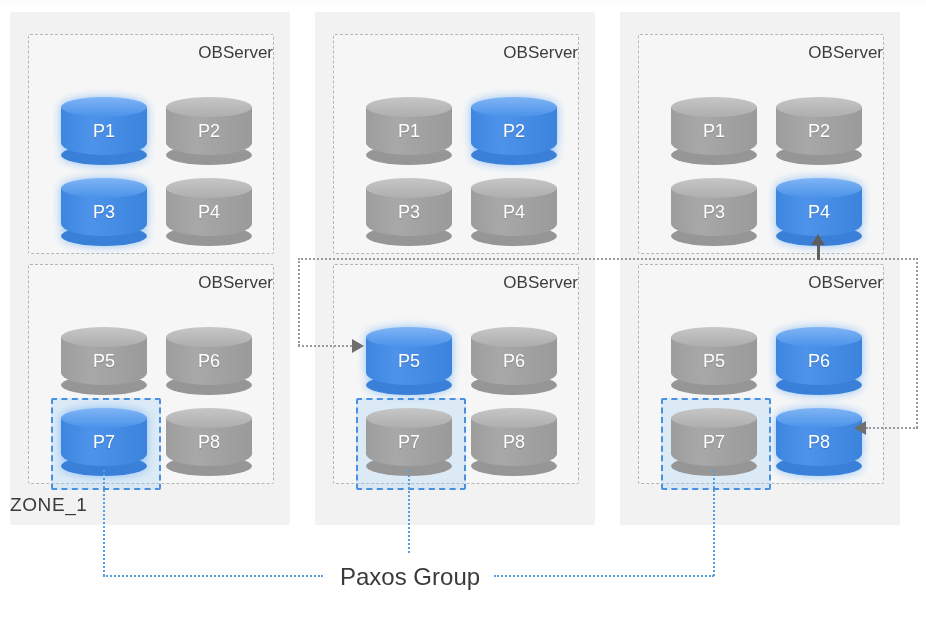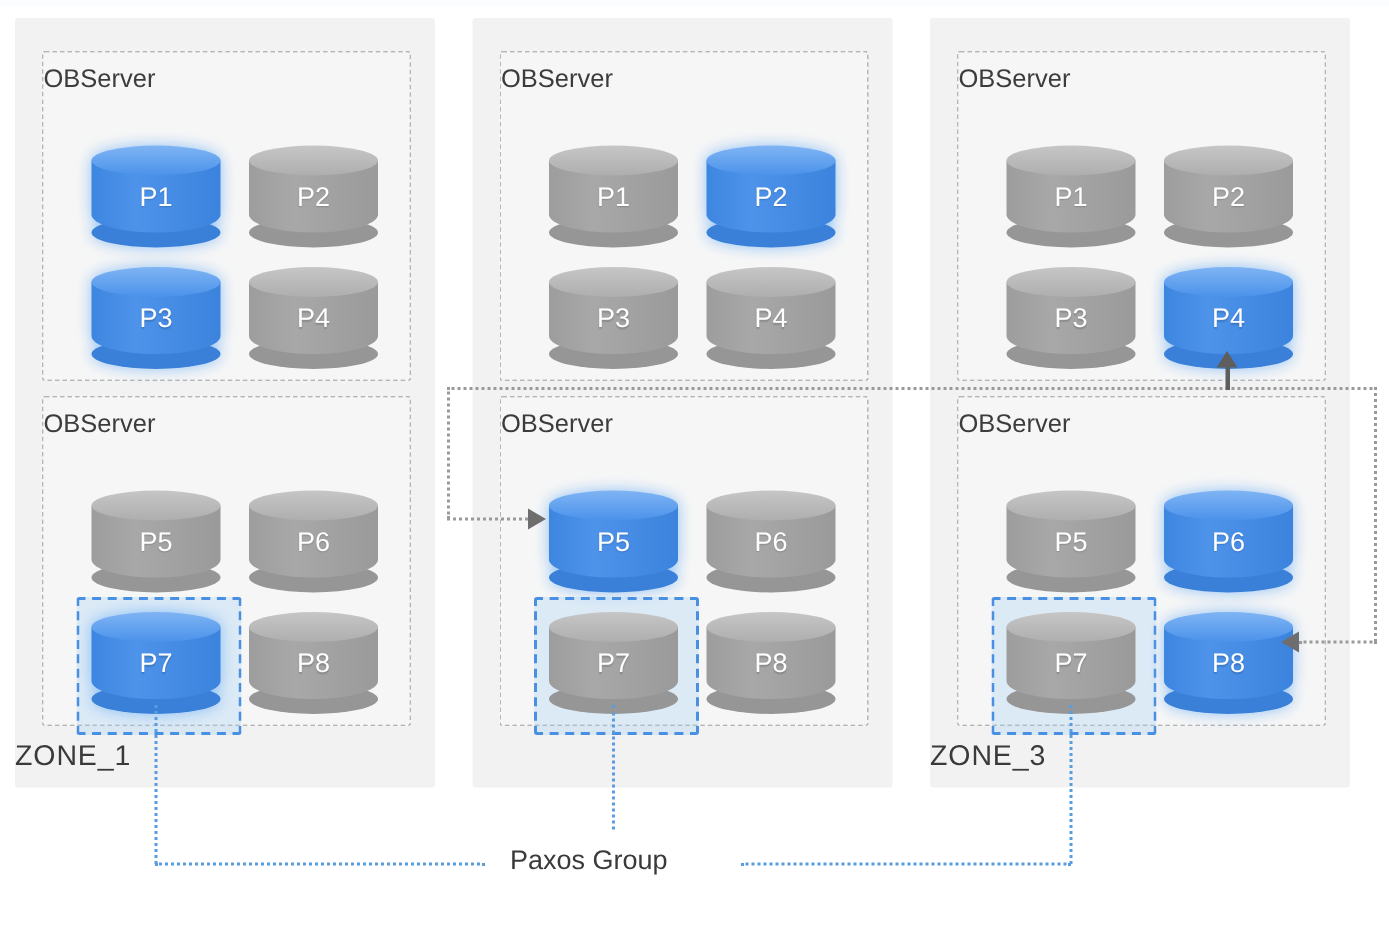--- a/index.html
+++ b/index.html
@@ -38,21 +38,21 @@
     position: absolute;
     border: 1px dashed #b5b5b5;
     background: #f6f6f6;
     border-radius: 2px;
   }
   .observer-title {
     position: absolute;
     top: 8px;
     left: 0;
     width: 100%;
-    text-align: left;
+    text-align: right;
     font-size: 17px;
     color: #3c3c3c;
   }
 
   
   .cyl {
     position: absolute;
     width: 86px;
     height: 68px;
   }
@@ -159,21 +159,21 @@
   }
   .arrow-stem-v {
     position: absolute;
     width: 3px;
     background: #5e5e5e;
   }
 
   
   .paxos-label {
     position: absolute;
-    font-size: 18px;
+    font-size: 24px;
     color: #3a3a3a;
     white-space: nowrap;
   }
   .top-strip {
     position: absolute;
     left: 0;
     top: 0;
     width: 100%;
     height: 4px;
     background: #fbfcfd;
@@ -370,21 +370,20 @@
         <div class="label">P7</div>
       </div>
       <div class="cyl blue" style="left:137px; top:143px;">
         <div class="bottom"></div>
         <div class="body"></div>
         <div class="cap"></div>
         <div class="label">P8</div>
       </div>
     </div>
 
-    <div class="zone-label" style="top:482px;">ZONE_3</div>
   </div>
 
   <div class="dot-h" style="left:298px; top:258px; width:620px;"></div>
 
   <div class="dot-v" style="left:298px; top:258px; height:88px;"></div>
   <div class="dot-h" style="left:298px; top:345px; width:54px;"></div>
   <div class="arrow right" style="left:352px; top:339px;"></div>
 
   <div class="dot-v" style="left:916px; top:258px; height:170px;"></div>
   <div class="dot-h" style="left:866px; top:427px; width:52px;"></div>

